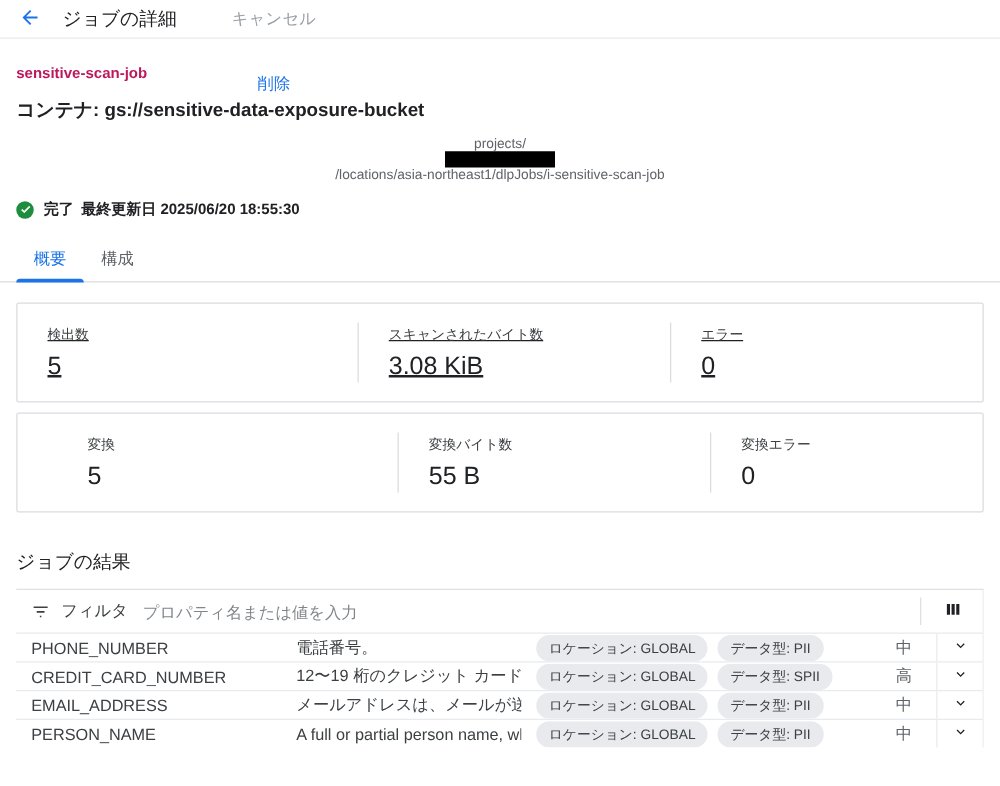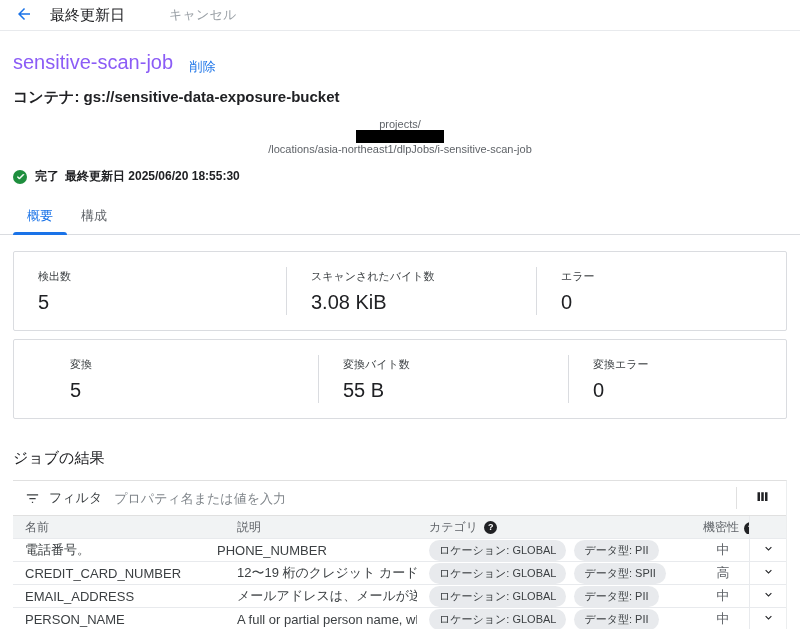--- a/index.html
+++ b/index.html
@@ -12,21 +12,21 @@
   .back-btn { width: 20px; height: 20px; display: flex; align-items: center; justify-content: center;
     cursor: pointer; background: none; border: none; }
   .appbar-title { font-size: 15px; font-weight: 500; color: #202124; margin-left: 16px; }
   .appbar-actions { display: flex; align-items: center; margin-left: 44px; gap: 34px; flex-direction: column; }
   .appbar-btn { background: none; border: none; font-family: inherit; font-size: 13px;
     font-weight: 500; color: #1a73e8; cursor: pointer; letter-spacing: .2px; }
   .appbar-btn.disabled { color: #9aa0a6; cursor: default; }
 
   
   .content { padding: 0 13px; }
-  .job-name { font-size: 20px; font-weight: 400; color: #8b5cf6; margin-top: 20px; }
+  .job-name { font-size: 12px; font-weight: 700; color: #be185d; margin-top: 20px; }
   .container-line { font-size: 15px; font-weight: 700; color: #202124; margin-top: 14px; }
   .resource-path { font-size: 11px; color: #5f6368; margin-top: 11px; display: flex; align-items: center; flex-direction: column; }
   .redaction { display: inline-block; width: 88px; height: 13px; background: #000; margin: 0 1px; }
   .status-line { display: flex; align-items: center; margin-top: 13px; font-size: 12px;
     font-weight: 600; color: #202124; gap: 8px; }
   .check-icon { width: 14px; height: 14px; border-radius: 50%; background: #1e8e3e;
     display: inline-flex; align-items: center; justify-content: center; flex: none; }
   .check-icon svg { display: block; }
 
   
@@ -42,21 +42,21 @@
   .bq-link { font-size: 12px; font-weight: 500; letter-spacing: .3px; color: #80868b; cursor: pointer; }
   .help-icon { width: 14px; height: 14px; border-radius: 50%; background: #202124; color: #fff;
     display: inline-flex; align-items: center; justify-content: center; font-size: 10px;
     font-weight: 700; flex: none; }
   .help-icon::after { content: "?"; }
   .bq-row .help-icon { margin-left: 30px; }
 
   
   .card { border: 1px solid #dadce0; border-radius: 2px; height: 80px; display: flex;
     align-items: stretch; padding: 15px 0; }
-  .card-1 { margin-top: 16px; }
+  .card-1 { margin-top: 16px; text-decoration: underline; }
   .card-2 { margin-top: 8px; padding-left: 32px; }
   .metric { padding-left: 24px; display: flex; flex-direction: column; justify-content: center; gap: 7px; }
   .metric-1 { width: 272px; }
   .metric-2 { width: 250px; border-left: 1px solid #dadce0; }
   .metric-3 { flex: 1; border-left: 1px solid #dadce0; }
   .metric-label { font-size: 11px; color: #3c4043; }
   .metric-value { font-size: 20px; font-weight: 500; color: #202124; }
 
   
   .section-title { font-size: 15px; font-weight: 500; color: #202124; margin-top: 30px; }
@@ -93,21 +93,21 @@
 <body>
 
 <div class="appbar">
   <button class="back-btn">
     <span>
       <svg width="18" height="18" viewBox="0 0 24 24">
           <path d="M20 11H7.83l5.59-5.59L12 4l-8 8 8 8 1.41-1.41L7.83 13H20v-2z" fill="#1a73e8"></path>
         </svg>
     </span>
   </button>
-  <span class="appbar-title">最終更新日</span>
+  <span class="appbar-title">ジョブの詳細</span>
   <div class="appbar-actions">
     <button class="appbar-btn">コピー</button>
     <button class="appbar-btn disabled">キャンセル</button>
     <button class="appbar-btn">削除</button>
   </div>
 </div>
 
 <div class="content">
 
   <div class="job-name">sensitive-scan-job</div>
@@ -184,38 +184,25 @@
       <span class="filter-divider"></span>
       <button class="columns-btn">
         <span>
           <svg width="15" height="15" viewBox="0 0 24 24">
               <path d="M4 5h4v14H4zm6 0h4v14h-4zm6 0h4v14h-4z" fill="#202124"></path>
             </svg>
         </span>
       </button>
     </div>
 
-    <div class="tr thead">
-      <div class="cell th col-name">名前</div>
-      <div class="cell th col-desc">説明</div>
-      <div class="cell th col-cat">
-        <span>カテゴリ</span>
-        <span class="help-icon cat-help" style="width:13px;height:13px;font-size:9px;"></span>
-      </div>
-      <div class="cell th col-sens" style="justify-content:flex-end;padding-right:0;">
-        <span>機密性</span>
-        <span class="help-clip"><span class="help-icon" style="width:13px;height:13px;font-size:9px;"></span></span>
-      </div>
-      <div class="cell col-expand"></div>
-    </div>
 
     <div id="table-body">
         <div class="tr">
+    <div class="cell td col-name">PHONE_NUMBER</div>
     <div class="cell td col-desc">電話番号。</div>
-    <div class="cell td col-name">PHONE_NUMBER</div>
     <div class="cell td col-cat">
             <span class="chip">ロケーション: GLOBAL</span>
             <span class="chip">データ型: PII</span>
           </div>
     <div class="cell td col-sens">中</div>
     <div class="cell col-expand">
       <button class="expand-btn">
         <span>
           <svg width="13" height="13" viewBox="0 0 24 24">
                   <path d="M7.41 8.59L12 13.17l4.59-4.58L18 10l-6 6-6-6z" fill="#202124"></path>

